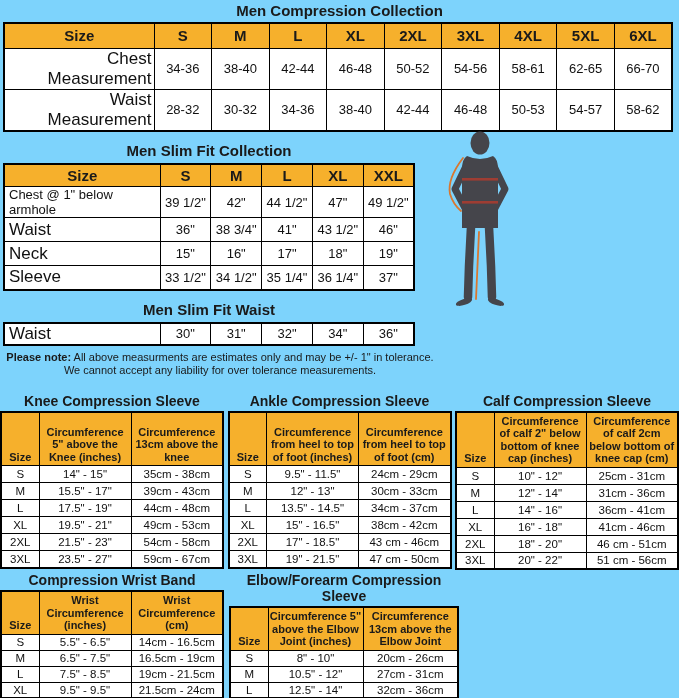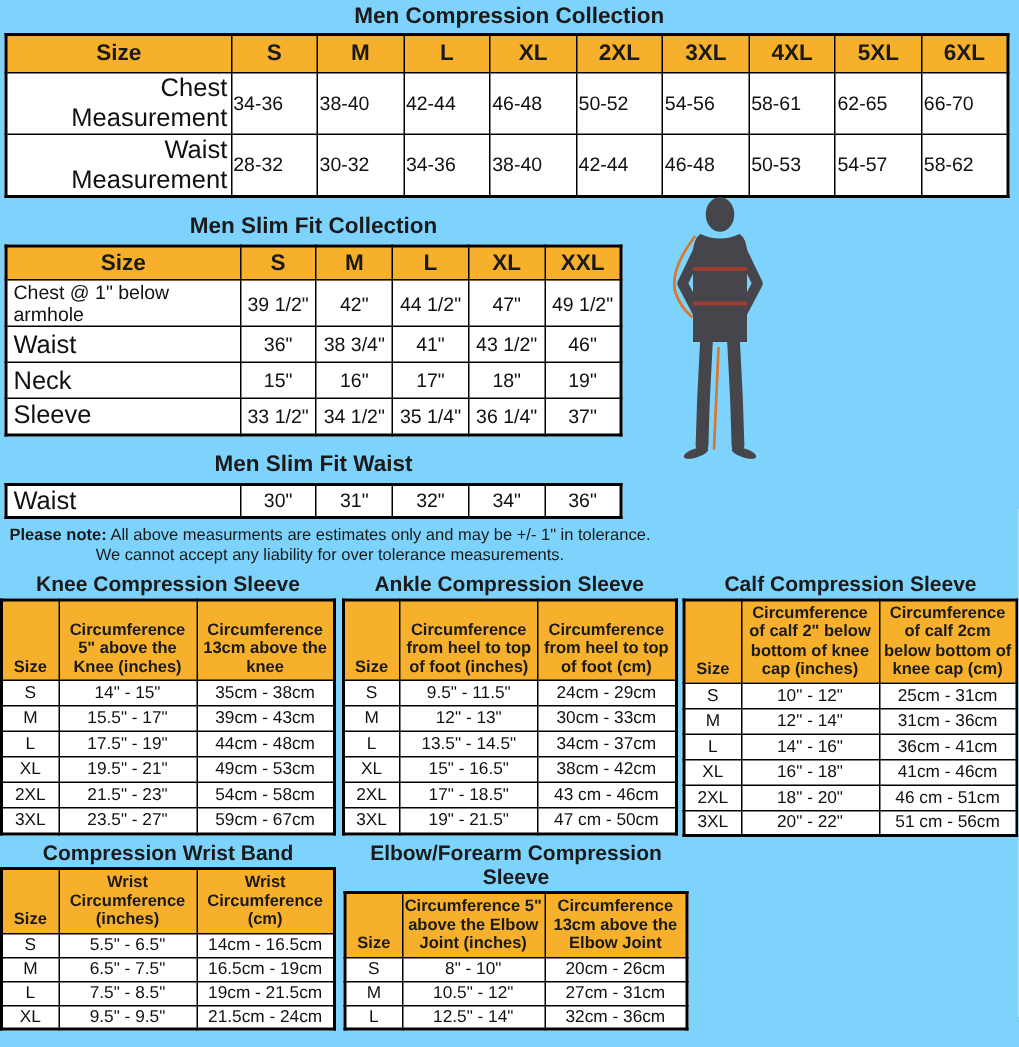--- a/index.html
+++ b/index.html
@@ -21,40 +21,40 @@
   .tbl{border:2px solid #000;background:#fff;}
   .tbl th,.tbl td{border:1px solid #000;}
   .hcell{background:var(--header-bg);font-weight:bold;color:#1a1a1a;}
 
   
   .tbl-main{width:670px;margin-left:3px;table-layout:fixed;}
   .tbl-main th{font-size:15px;height:25px;padding:1px 2px;}
   .tbl-main th:first-child{width:150px;}
   .tbl-main td{height:22px;}
   .tbl-main td.label{font-size:17px;text-align:right;padding:0 2px 0 4px;}
-  .tbl-main td.val{font-size:13px;text-align:left;}
+  .tbl-main td.val{font-size:13px;text-align:center;}
 
   .tbl-slim{width:412px;margin-left:3px;table-layout:fixed;}
   .tbl-slim th{font-size:15px;height:23px;padding:1px 2px;}
   .tbl-slim th:first-child{width:156px;}
   .tbl-slim td{height:24px;}
   .tbl-slim td.label{font-size:17px;text-align:left;padding:0 2px 0 4px;}
   .tbl-slim td.val{font-size:13px;text-align:center;}
   .tbl-slim tbody tr:first-child td{height:21px;}
   .tbl-slim tbody tr:first-child td.label{font-size:13px;}
 
   .tbl-pant{width:412px;margin-left:3px;table-layout:fixed;}
   .tbl-pant td{height:22px;}
   .tbl-pant td.label{width:156px;font-size:17px;text-align:left;padding:0 2px 0 4px;}
   .tbl-pant td.val{font-size:13px;text-align:center;}
 
   .note{width:436px;margin:5px 0 0 2px;text-align:center;font-size:11px;line-height:13px;color:#1a1a1a;}
 
   
-  .sleeve-row{display:flex;justify-content:space-between;width:679px;margin-top:4px;}
+  .sleeve-row{display:flex;justify-content:space-between;width:679px;margin-top:16px;}
   .sleeve-row .sleeve-block{width:224px;}
   .sleeve-row-bottom{justify-content:flex-start;gap:5px;margin-top:2px;}
   .sleeve-row-bottom .sleeve-block:nth-child(1){width:224px;}
   .sleeve-row-bottom .sleeve-block:nth-child(2){width:230px;}
 
   .tbl-sleeve{width:100%;table-layout:fixed;}
   .tbl-sleeve th{font-size:11px;line-height:12.5px;padding:2px 1px;vertical-align:bottom;height:54px;text-align:center;}
   .tbl-sleeve th.size-col{width:38px;}
   .tbl-sleeve td{font-size:11.5px;height:17px;text-align:center;padding:0 1px;}
   .sleeve-row-bottom .tbl-sleeve th{height:32px;}

